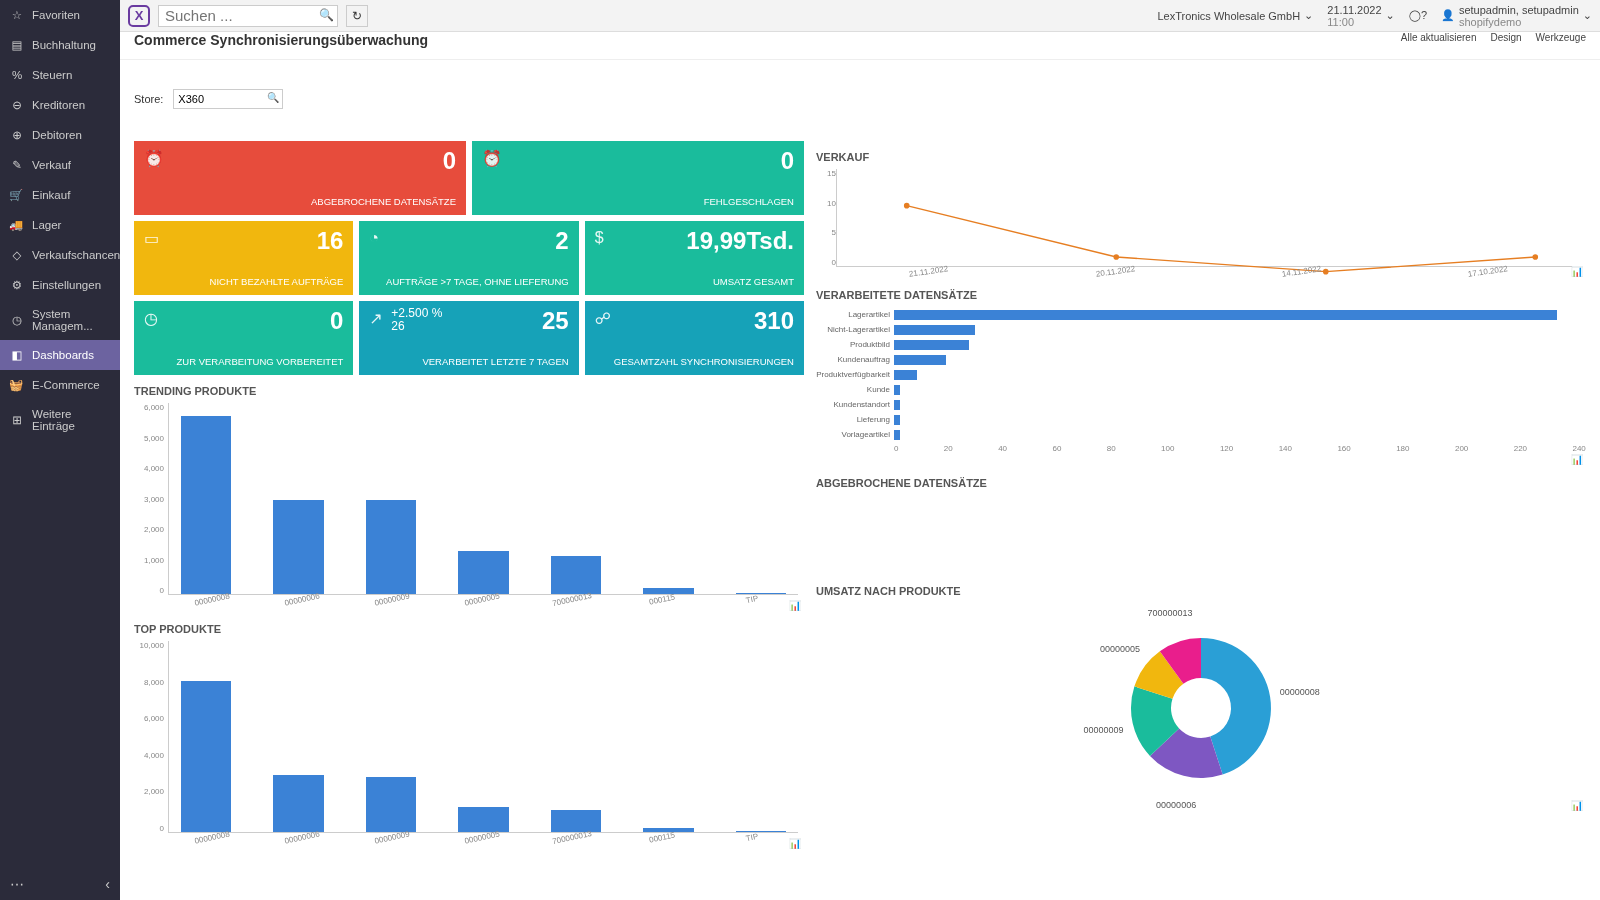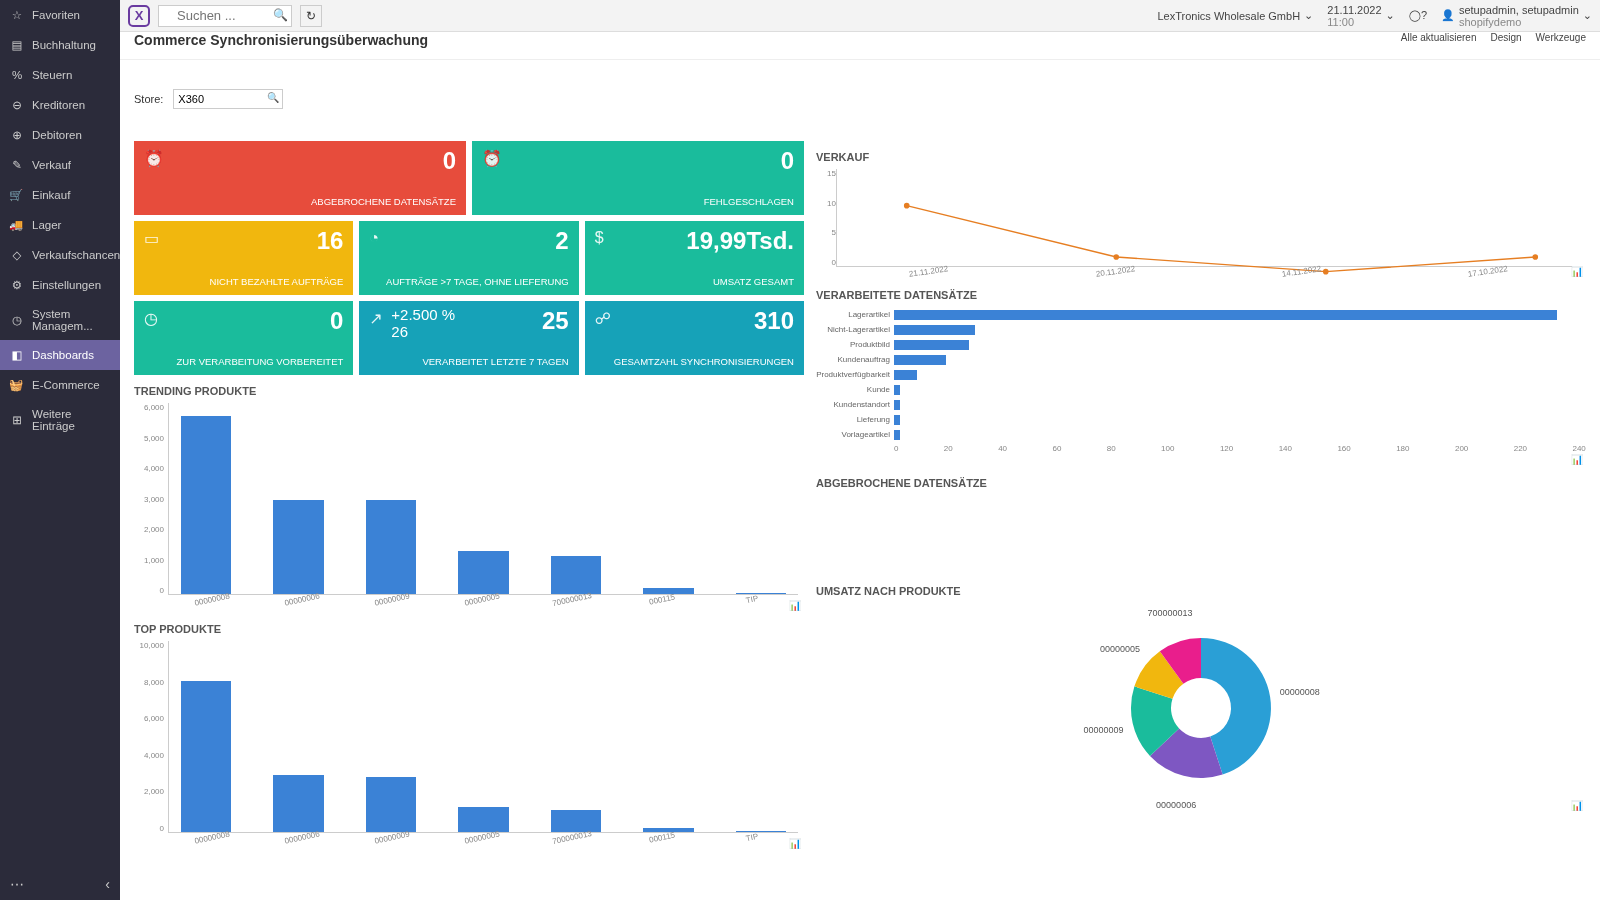--- a/index.html
+++ b/index.html
@@ -7,40 +7,40 @@
 .sidebar { width: 120px; background: #2b2b3a; color: #ccc; display: flex; flex-direction: column; }
 .sidebar .item { display: flex; align-items: center; gap: 8px; padding: 8px 10px; font-size: 11.5px; cursor: pointer; }
 .sidebar .item.active { background: #6c63a0; color: #fff; }
 .sidebar .item .ic { width: 14px; height: 14px; flex: 0 0 14px; display: flex; align-items: center; justify-content: center; }
 .sidebar .foot { margin-top: auto; display: flex; justify-content: space-between; padding: 8px 10px; font-size: 14px;}
 .sidebar .foot span { cursor: pointer; }
 .main { flex: 1; display: flex; flex-direction: column; overflow: hidden; }
 .topbar { height: 32px; background: #f3f3f3; border-bottom: 1px solid #ddd; display: flex; align-items: center; padding: 0 8px; gap: 8px;}
 .logo { width: 22px; height: 22px; border: 2px solid #6a3ba0; border-radius: 5px; display: flex; align-items: center; justify-content: center; color: #6a3ba0; font-weight: bold; font-size: 13px;}
 .search { position: relative; }
-.search input { width: 134px; height: 22px; border: 1px solid #ccc; padding: 0 22px 0 18px; font-size: 13px;}
+.search input { width: 180px; height: 22px; border: 1px solid #ccc; padding: 0 22px 0 6px; font-size: 15px;}
 .search .sic { position: absolute; right: 4px; top: 3px; color: #666;}
 .refresh { width: 22px; height: 22px; border: 1px solid #ccc; display: flex; align-items: center; justify-content: center; cursor: pointer;}
 .topright { margin-left: auto; display: flex; align-items: center; gap: 14px;}
 .topright .seg { display: flex; align-items: center; gap: 4px; font-size: 11px; color: #444;}
 .topright .seg .sub { font-size: 11px; color: #888; display: block;}
 .subbar { height: 28px; display: flex; align-items: flex-start; padding: 0 14px; border-bottom: 1px solid #eee;}
 .pagetitle { font-size: 14px; font-weight: 600; color: #333;}
 .actions { margin-left: auto; display: flex; gap: 14px; font-size: 10px; color: #444;}
 .content { flex: 1; overflow: auto; padding: 8px 14px; display: grid; grid-template-columns: 670px 1fr; gap: 12px;}
 .storerow { grid-column: 1 / -1; display: flex; align-items: center; gap: 10px; font-size: 11px; }
 .storerow input { width: 110px; height: 20px; border: 1px solid #ccc; padding: 0 4px; font-size: 11px;}
 .storerow .sw { position: relative;}
 .storerow .sw .sic { position: absolute; right: 4px; top: 3px; color: #888; font-size: 10px;}
 .cards { display: grid; grid-template-columns: repeat(6, 1fr); gap: 6px;}
 .card { color: #fff; padding: 8px 10px; height: 74px; display: flex; flex-direction: column; position: relative;}
 .card .ic { font-size: 16px; opacity: .9;}
 .card .val { font-size: 24px; font-weight: 600; text-align: right; position: absolute; right: 10px; top: 6px;}
 .card .lbl { font-size: 9.5px; text-align: right; margin-top: auto; text-transform: uppercase;}
-.card .subv { font-size: 15px; position: absolute; left: 32px; top: 6px; line-height: 1.1;}
+.card .subv { font-size: 12px; position: absolute; left: 32px; top: 6px; line-height: 1.1;}
 .c-red { background:#e74c3c;} .c-green { background:#1abc9c;} .c-yellow { background:#f1b70e;} .c-teal{background:#16a2b8;}
 .span3 { grid-column: span 3;} .span2{ grid-column: span 2;}
 .secTitle { font-size: 11px; font-weight: 600; color: #555; text-transform: uppercase; margin: 10px 0 6px;}
 .chartbox { position: relative; }
 .axis-y { position: absolute; left:0; top:0; bottom:18px; width:34px; display:flex; flex-direction:column; justify-content:space-between; text-align:right; font-size:8px; color:#888;}
 .axis-y span { padding-right:4px;}
 .plot { position:absolute; left:34px; right:6px; top:0; bottom:18px; border-left:1px solid #ccc; border-bottom:1px solid #ccc;}
 .bars { display:flex; align-items:flex-end; height:100%; width:100%; gap: 42px; padding: 0 12px;}
 .bar { flex:1; background:#3b82d6; max-width: 70px;}
 .axis-x { position:absolute; left:34px; right:6px; bottom:0; height:18px; display:flex; font-size:8px; color:#888;}

